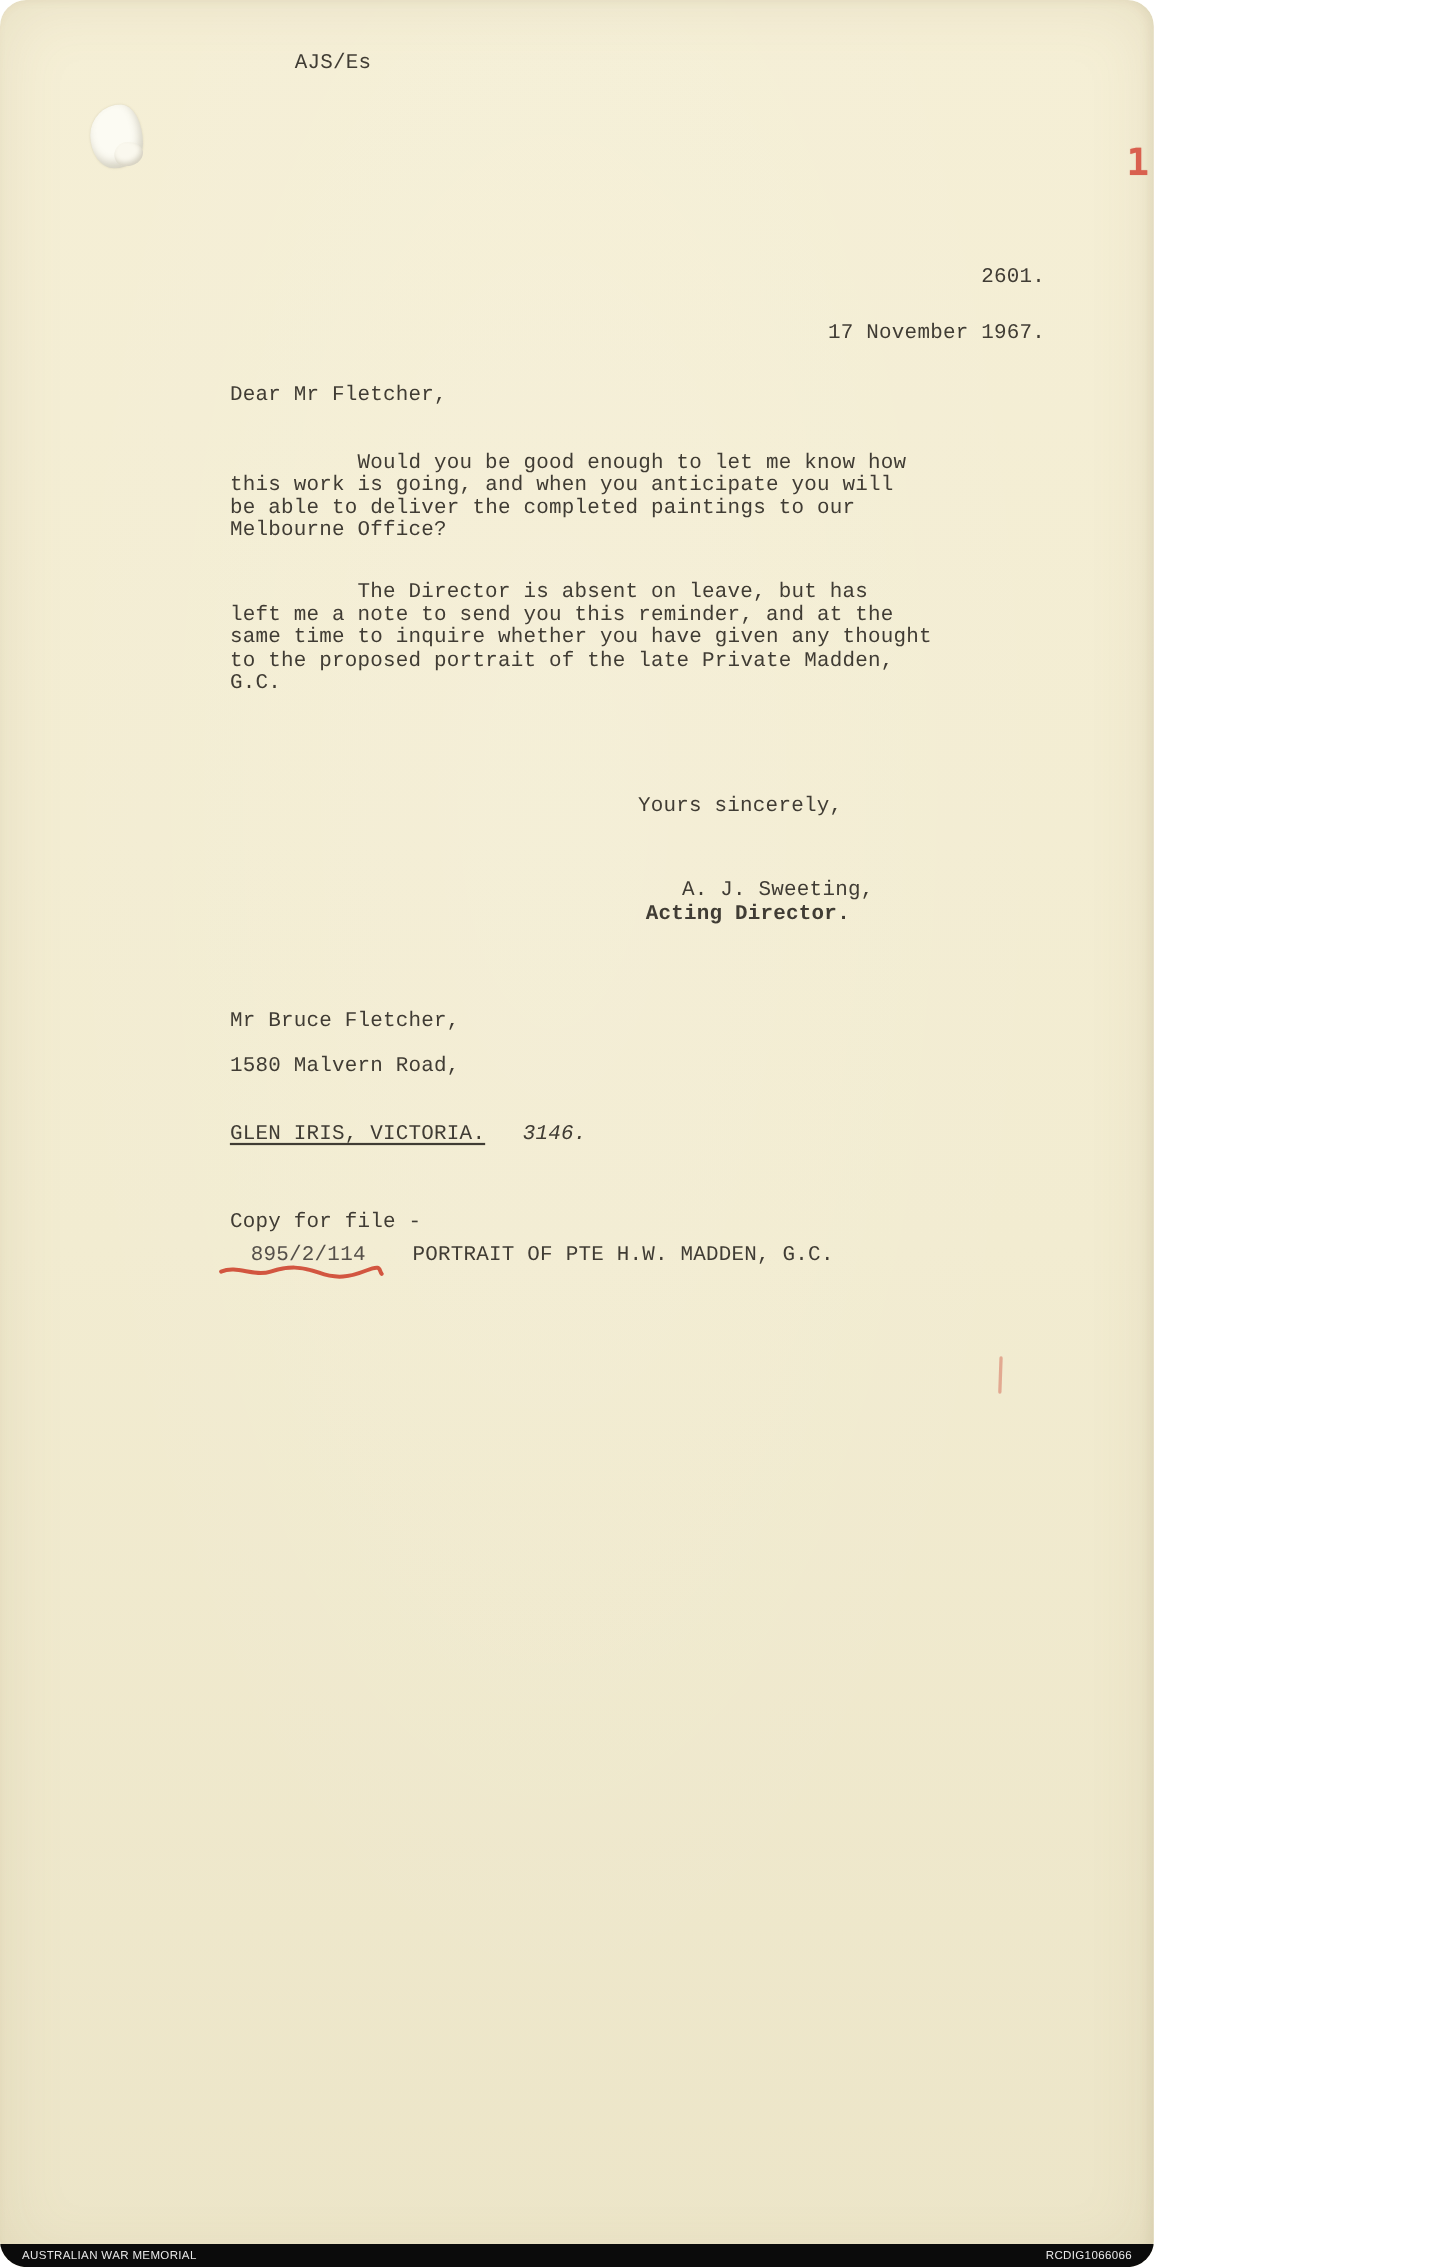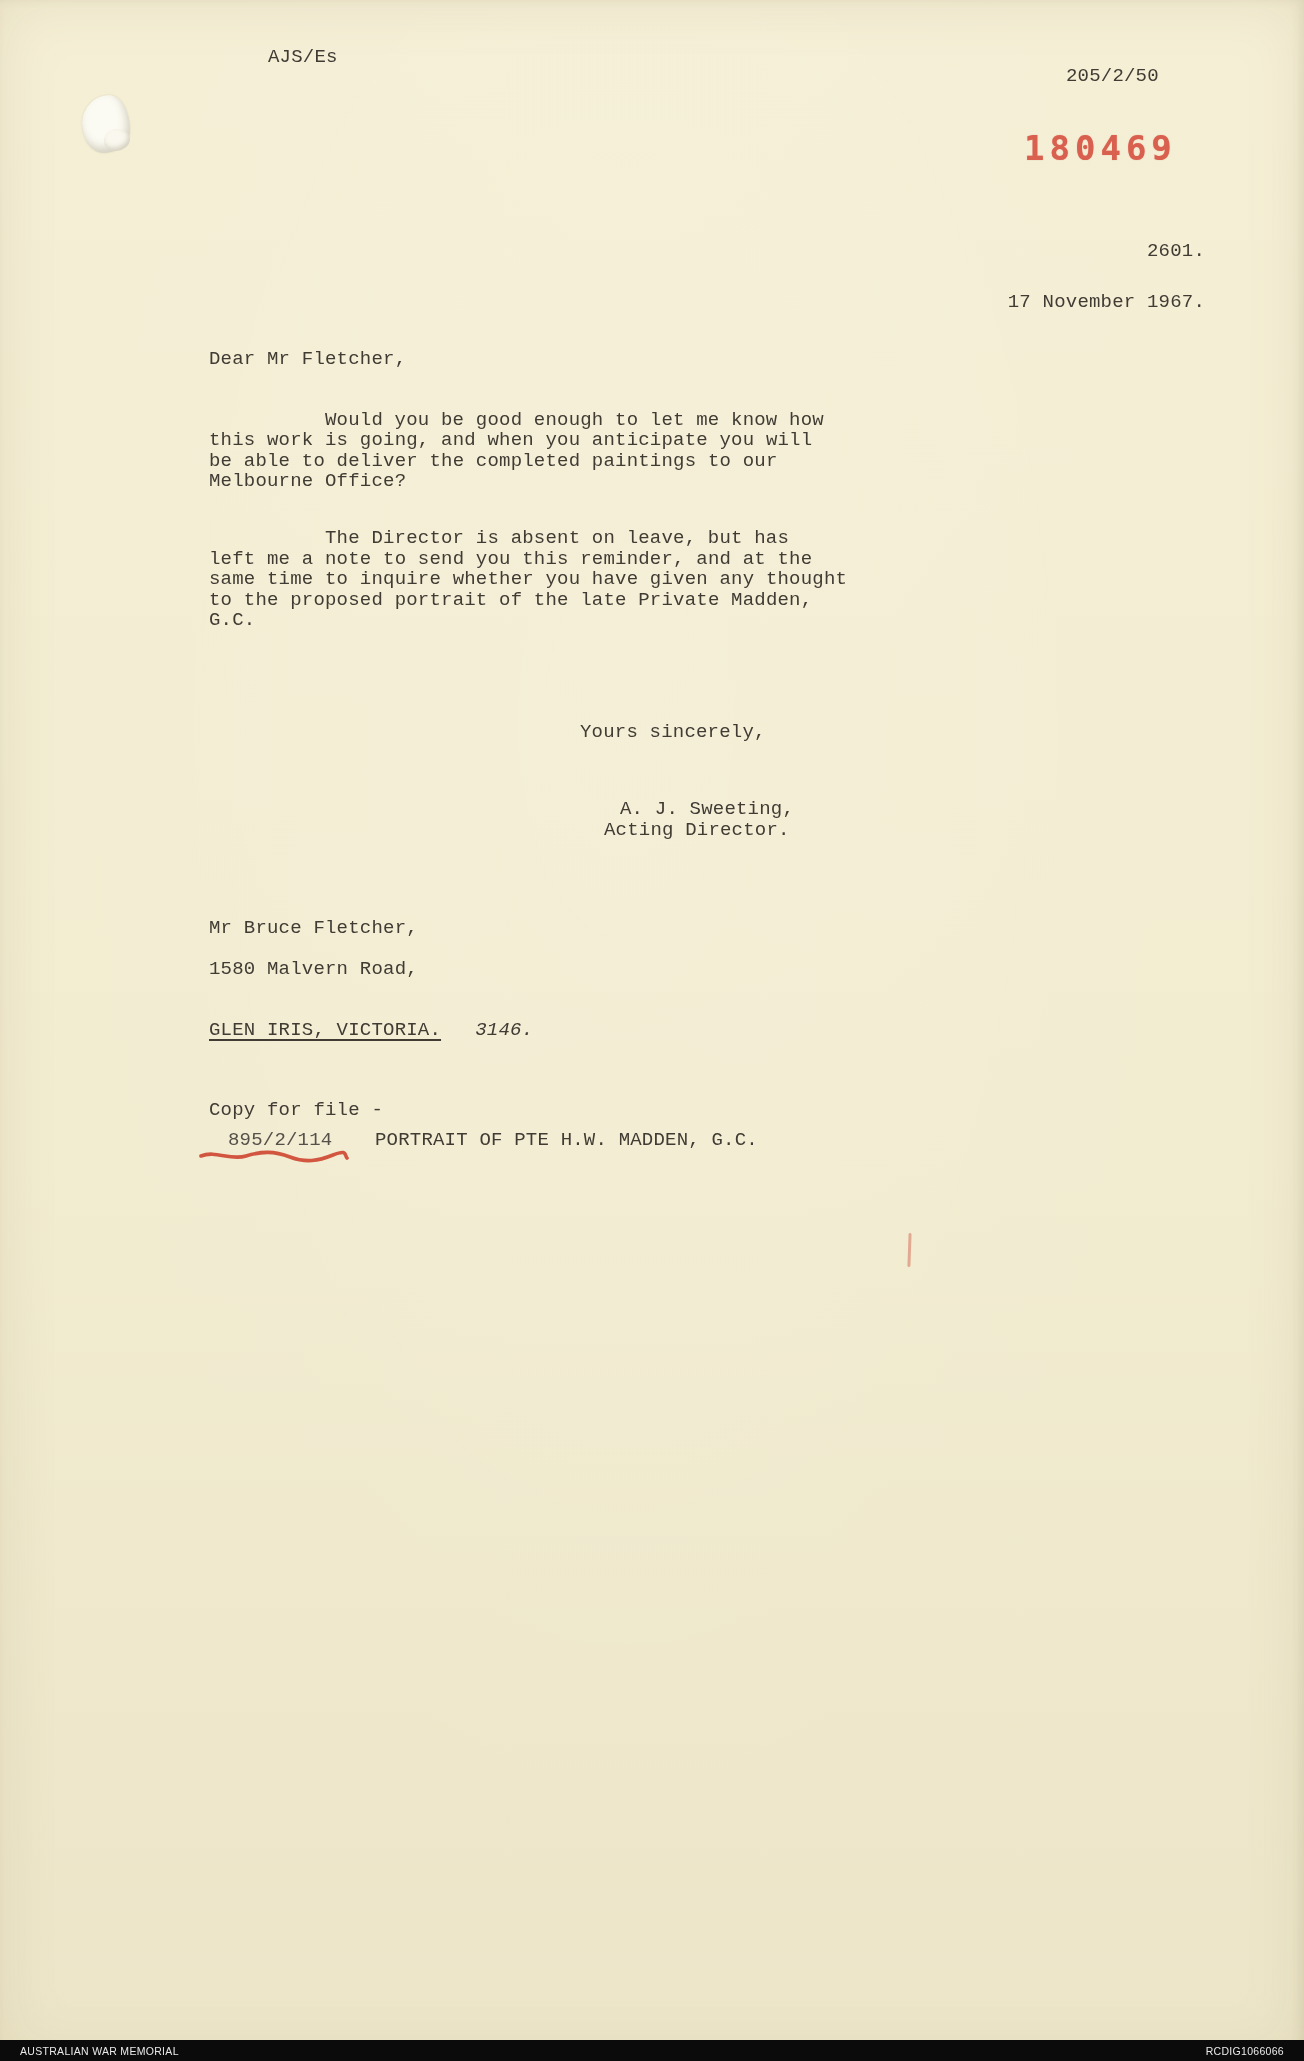--- a/index.html
+++ b/index.html
@@ -1,25 +1,26 @@
 <!DOCTYPE html>
 <html><head>
 <meta charset="utf-8">
 <style>
   html, body { margin: 0; padding: 0; background: #ffffff; }
   .page {
     position: relative;
-    width: 1304px;
+    width: 1049px;
     height: 2061px;
     overflow: hidden;
     background:
       radial-gradient(ellipse at 48% 35%, rgba(255,255,255,0.10), rgba(0,0,0,0) 62%),
       linear-gradient(180deg, #f5efd6 0%, #f2ecd1 55%, #ece5c8 100%);
     box-shadow: inset 0 0 60px rgba(150,130,80,0.14), inset -4px 0 10px rgba(120,100,60,0.10);
     font-family: "Liberation Mono", "DejaVu Sans Mono", monospace;
+    border-radius: 24px;
   }
   .typed {
     position: absolute;
     font-family: "Liberation Mono", "DejaVu Sans Mono", monospace;
     font-size: 19px;
     line-height: 20.5px;
     color: #403c34;
     letter-spacing: 0.2px;
     white-space: pre-line;
   }
@@ -35,21 +36,21 @@
     color: #d9604f;
     text-shadow: 0 0 1px rgba(217,96,79,0.55);
   }
   .docnum-date { right: 99px; top: 220px; text-align: right; }
   .docnum-date .date { margin-top: 10px; }
   .salutation { left: 209px; top: 349px; }
   .body-block { left: 209px; top: 389px; width: 700px; }
   .body-block p { margin: 0 0 16px 0; text-indent: 116px; }
   .closing  { left: 580px; top: 722px; }
   .sig-name { left: 620px; top: 799px; }
-  .sig-title{ left: 604px; top: 820px; }
+  .sig-title{ left: 587px; top: 820px; font-weight: bold; }
   .recipient{ left: 209px; top: 897px; }
   .recipient .u {
     text-decoration: underline;
     text-underline-offset: 4px;
     text-decoration-thickness: 1.5px;
   }
   .recipient .postcode { margin-left: 3ch; font-style: italic; }
   .copyfile   { left: 209px; top: 1100px; }
   .fileref    { left: 228px; top: 1130px; color: #55504a; }
   .filesubject{ left: 375px; top: 1130px; }

